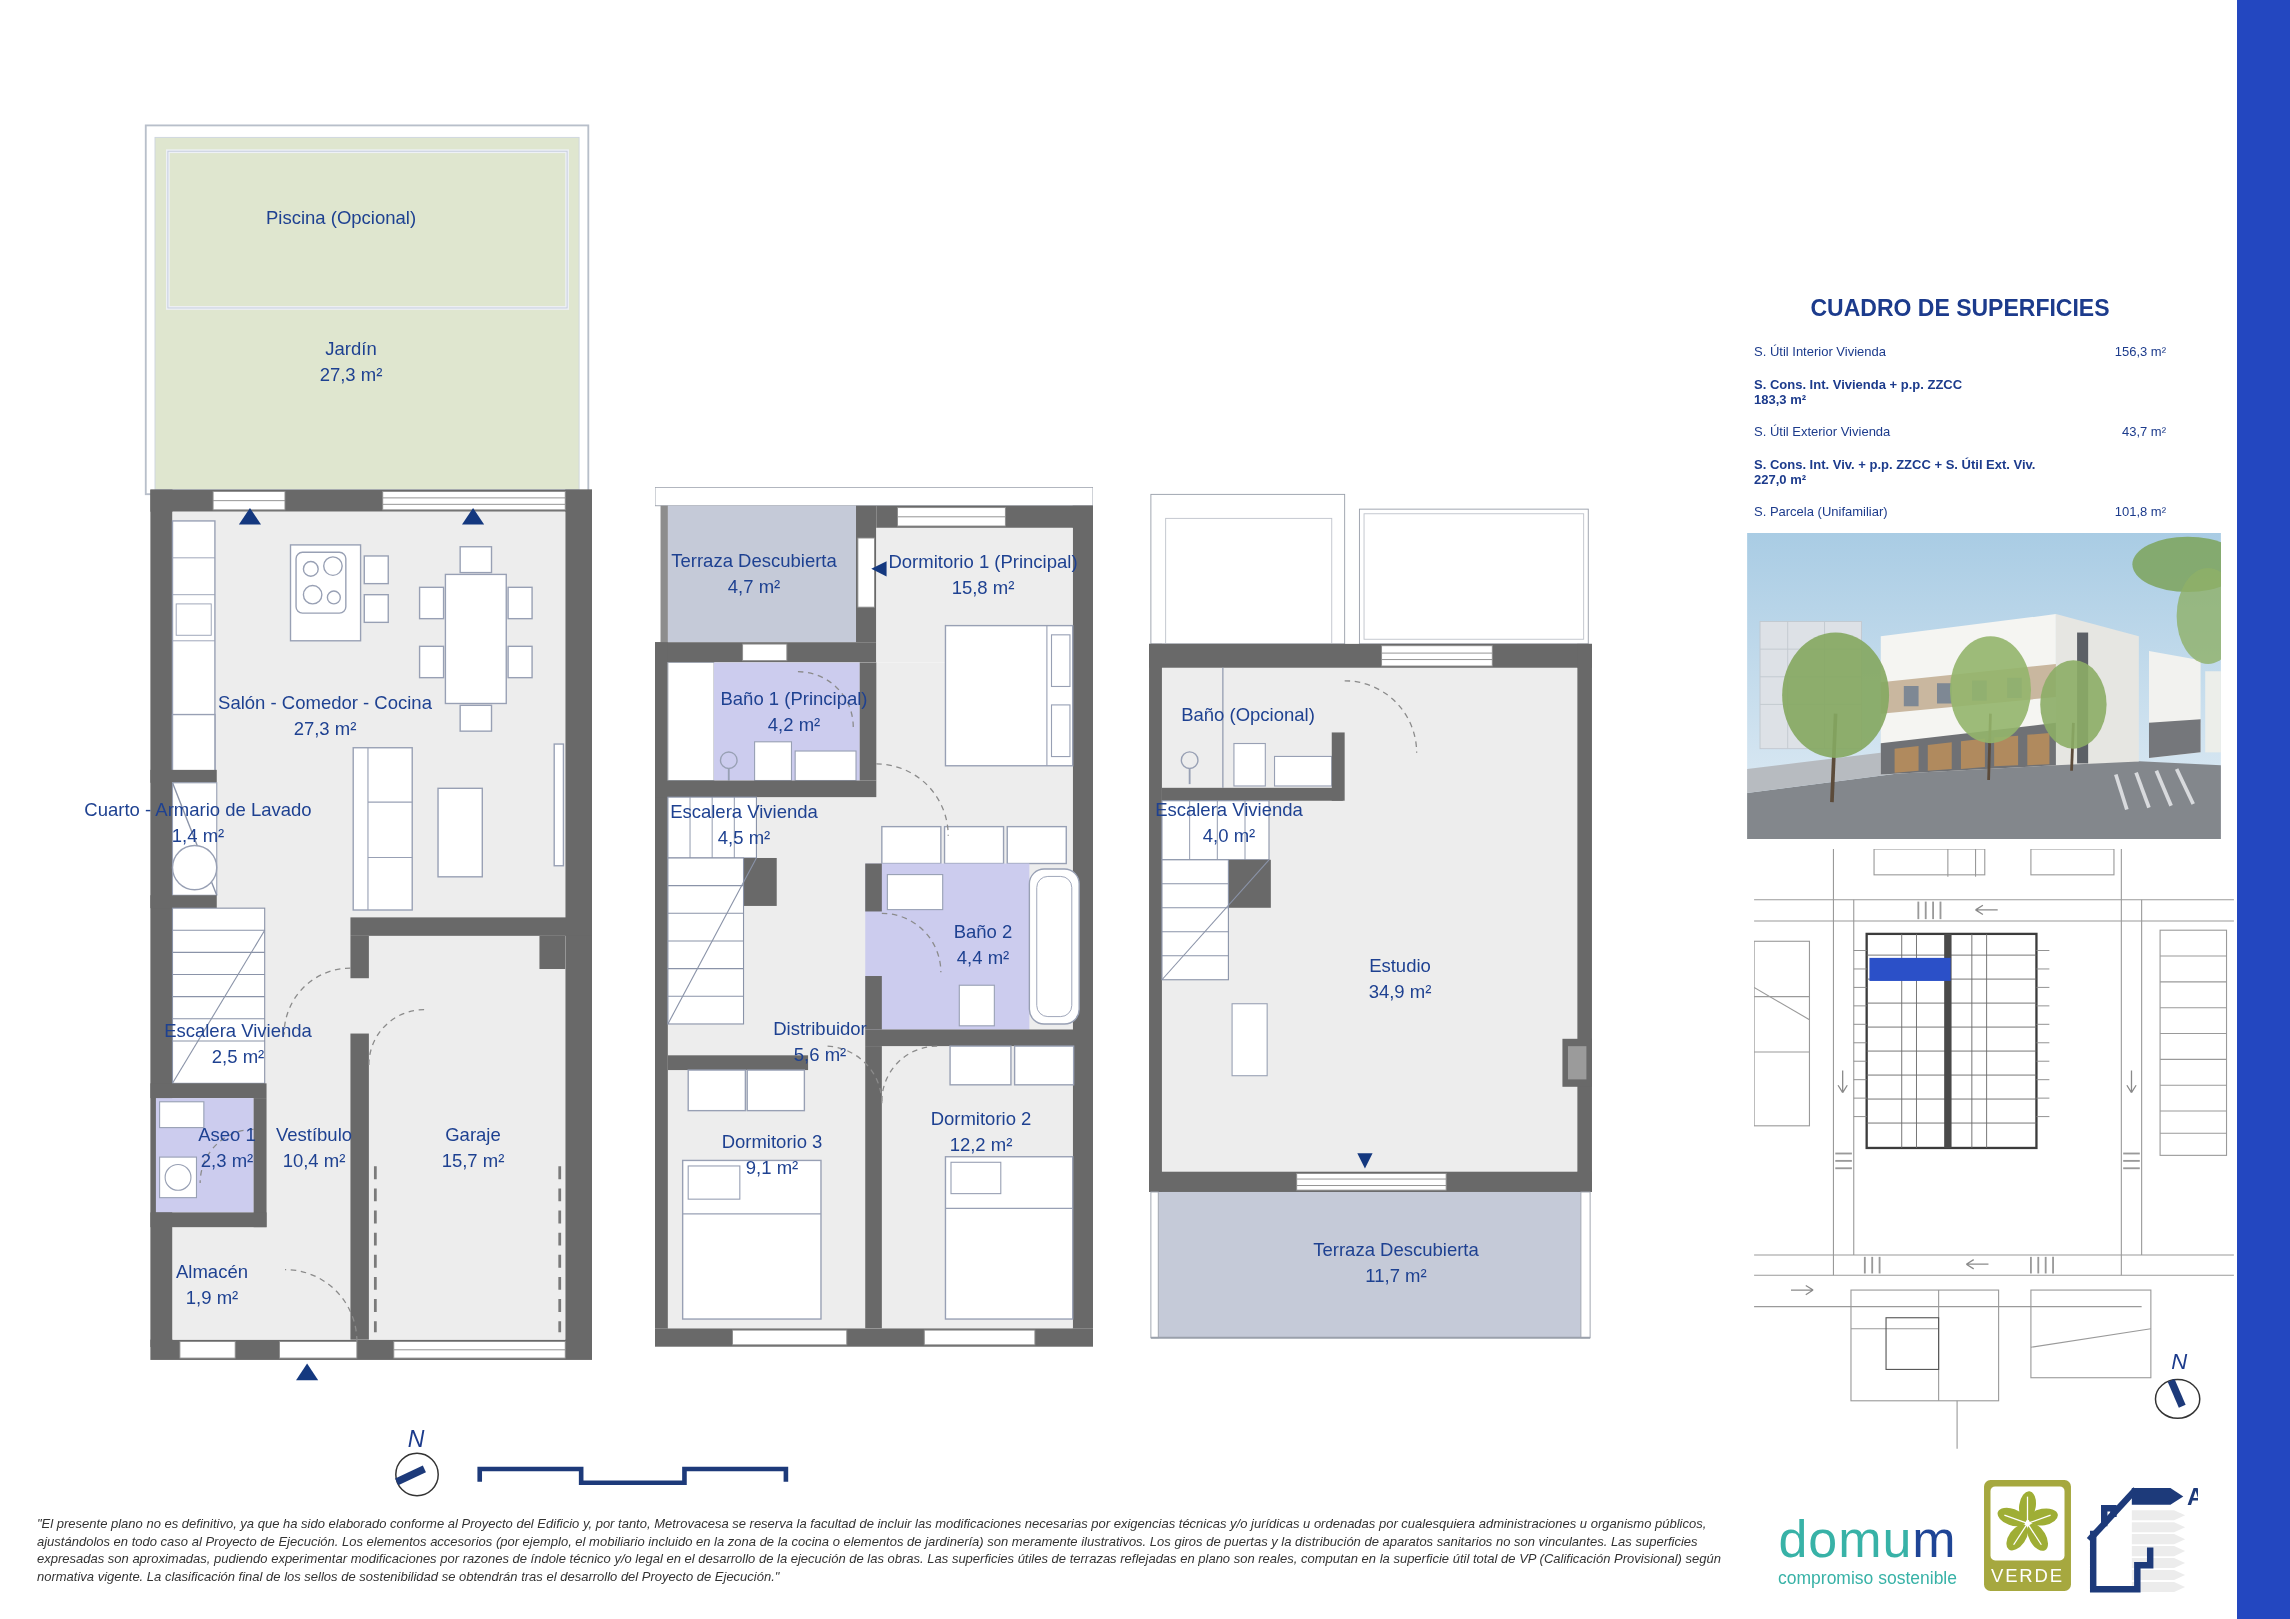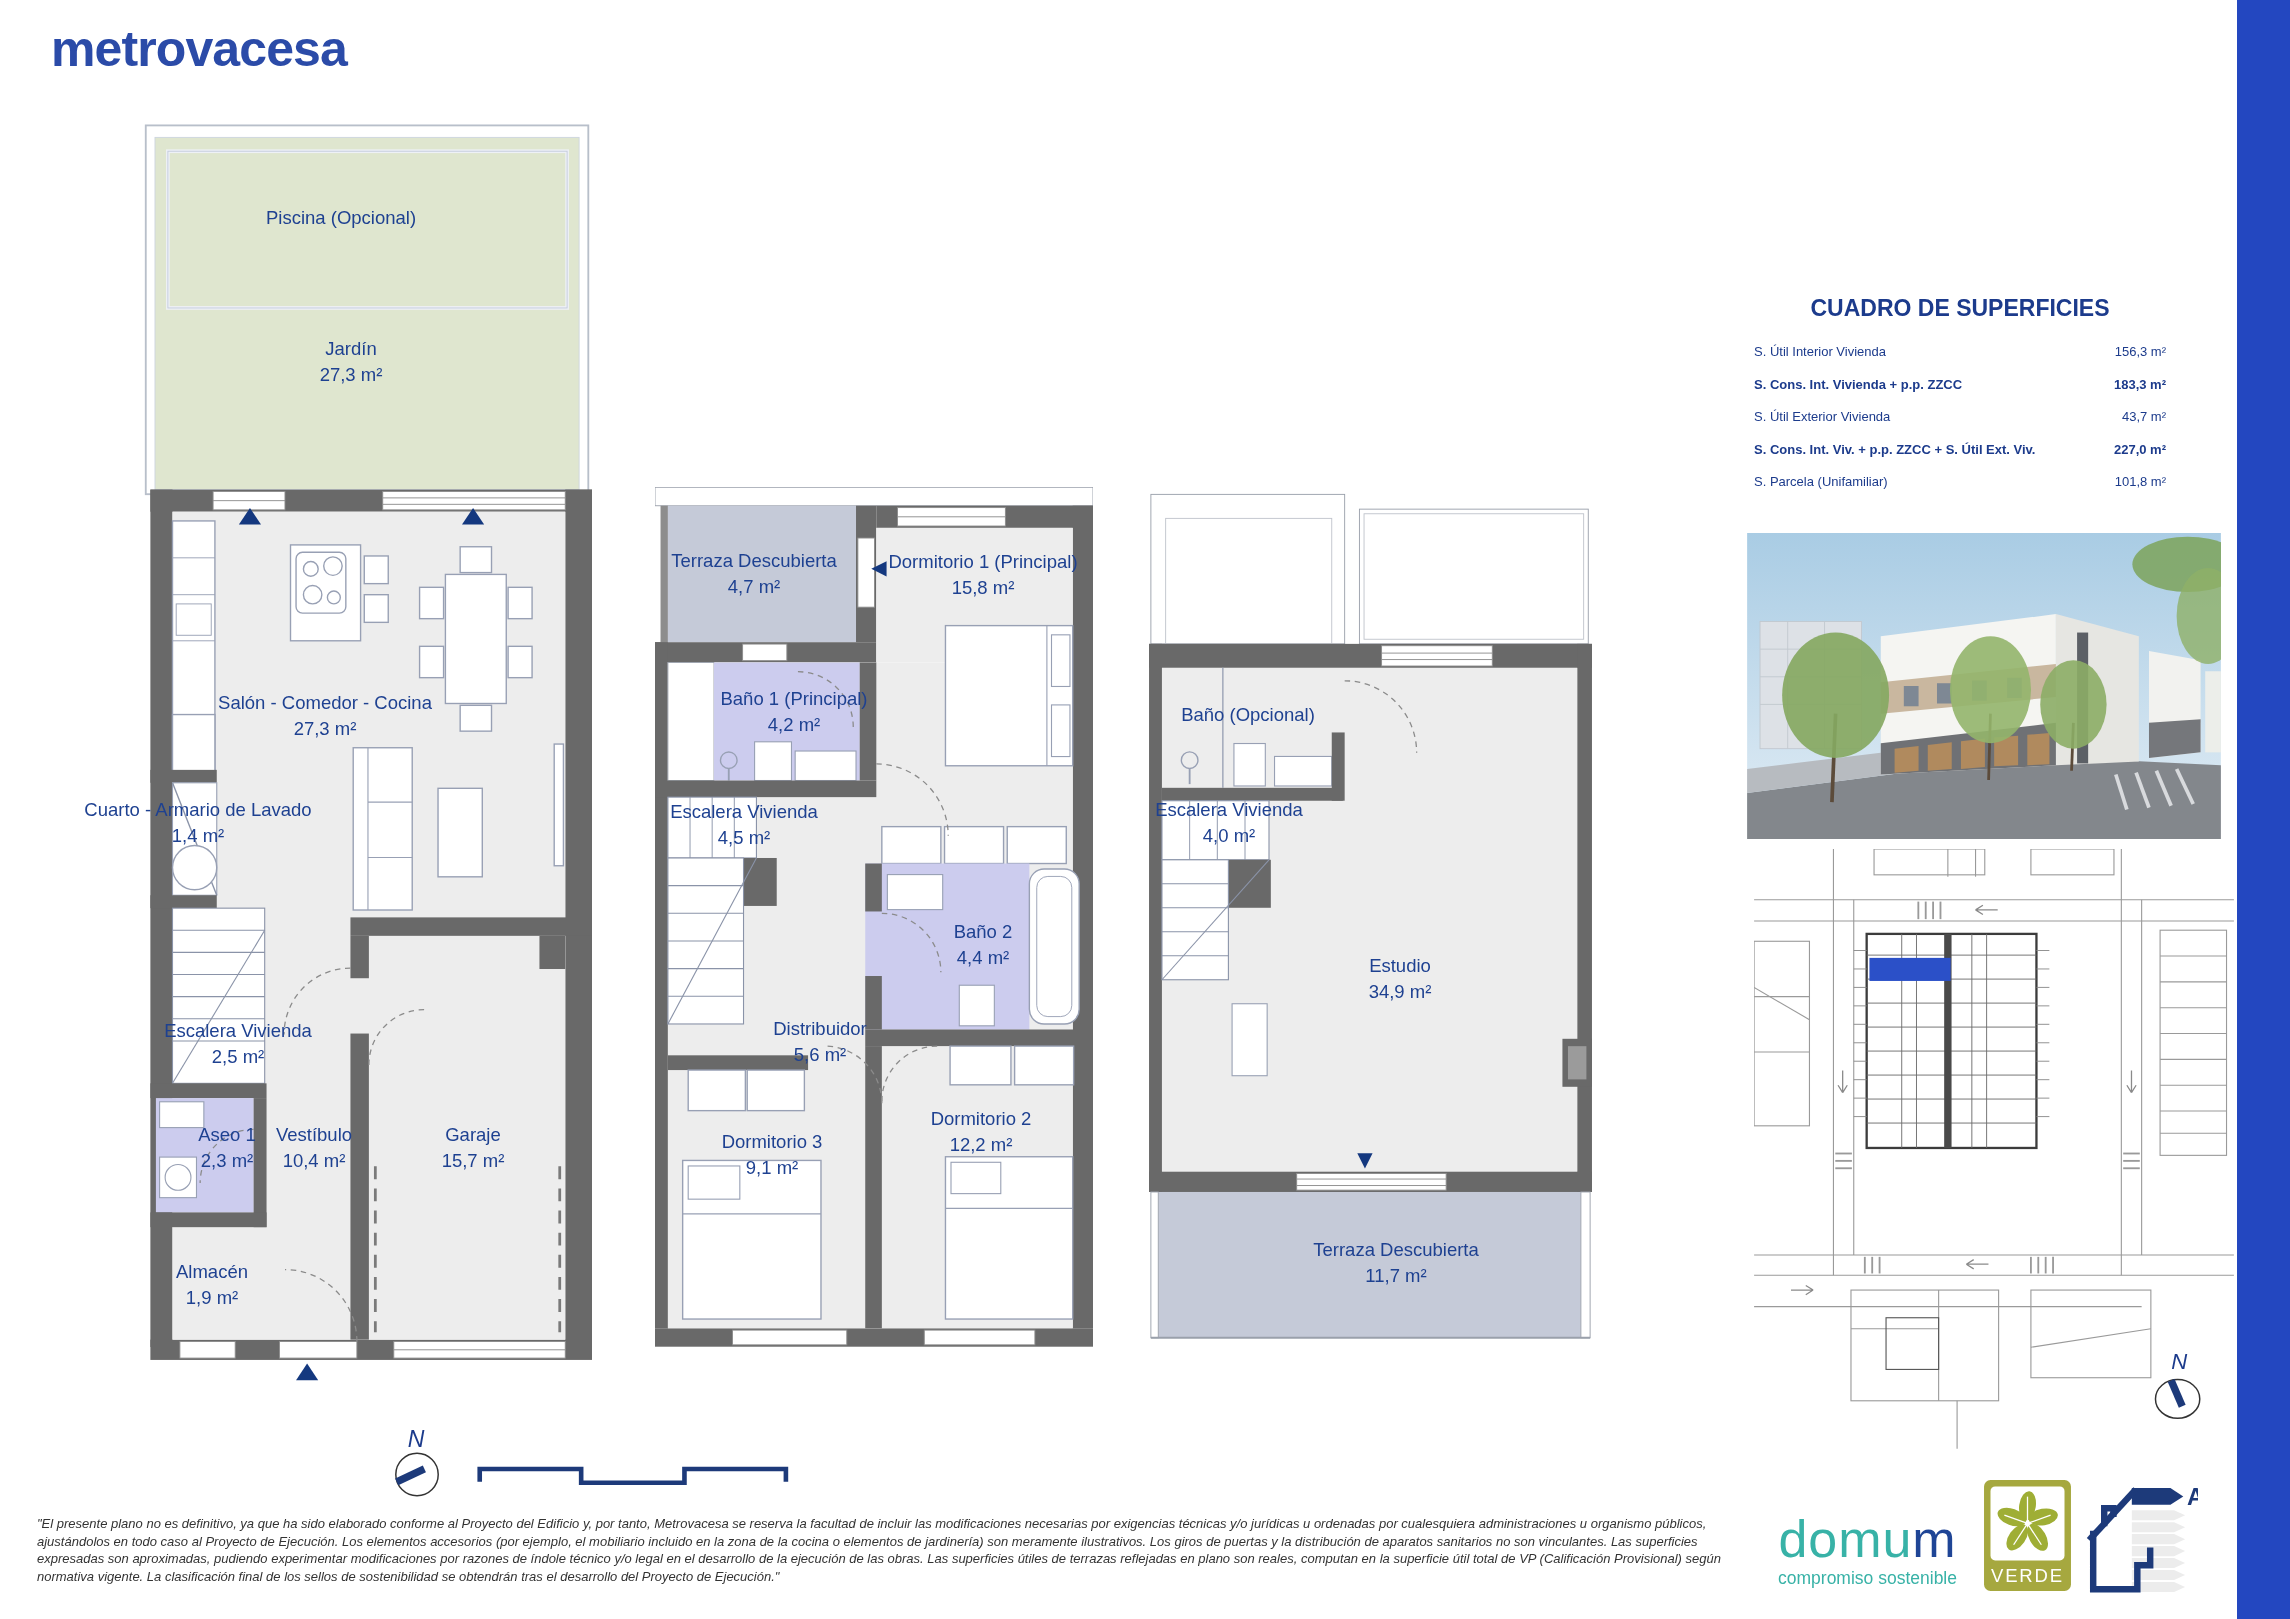--- a/index.html
+++ b/index.html
@@ -12,21 +12,21 @@
   #brand{position:absolute;left:51px;top:20px;font-size:50px;font-weight:bold;color:#2b4ba8;letter-spacing:-0.9px;}
   
   #project{position:absolute;left:1756px;top:51px;width:406px;text-align:center;color:#16367f;}
   #project .t1{font-size:41px;font-weight:bold;line-height:44px;}
   #project .t2{font-size:25px;margin-top:37px;}
   #project .t3{font-size:30px;margin-top:20px;}
   
   #surfaces{position:absolute;left:1754px;top:295px;width:412px;color:#1c3b8c;}
   #surfaces .hd{text-align:center;font-weight:bold;font-size:23px;margin-bottom:22px;}
   #surfaces .srow{display:flex;justify-content:space-between;font-size:13px;margin-top:17.5px;}
-  #surfaces .srow.bold{font-weight:bold;}
+  #surfaces .srow.bold{font-weight:bold;flex-direction:column;}
   
   .room-label{position:absolute;transform:translateX(-50%);text-align:center;color:#1e4191;
               font-size:18.5px;line-height:26px;white-space:nowrap;}
   .room-label span{display:block;}
   .tri{position:absolute;transform:translate(-50%,-50%);color:#14387f;
        font-family:"DejaVu Sans",sans-serif;font-size:20px;line-height:20px;}
   
   #disclaimer{position:absolute;left:37px;top:1515px;width:1689px;font-size:13px;line-height:17.5px;
               font-style:italic;color:#333;}
   #domum{position:absolute;left:1752px;top:1512px;width:231px;text-align:center;}
@@ -36,21 +36,20 @@
   #domum .tag{font-size:17.5px;color:#38b2a7;margin-top:1.8px;}
   svg text{font-family:"Liberation Sans",sans-serif;}
 </style>
 </head>
 <body>
 
 <div id="page">
 
   <div id="edge-bar"></div>
 
-  <div id="brand">metrovacesa</div>
 
 
   <div id="surfaces">
     <div class="hd">CUADRO DE SUPERFICIES</div>
     <div class="srow">
       <span>S. Útil Interior Vivienda</span>
       <span>156,3 m²</span>
     </div>
     <div class="srow bold">
       <span>S. Cons. Int. Vivienda + p.p. ZZCC</span>

